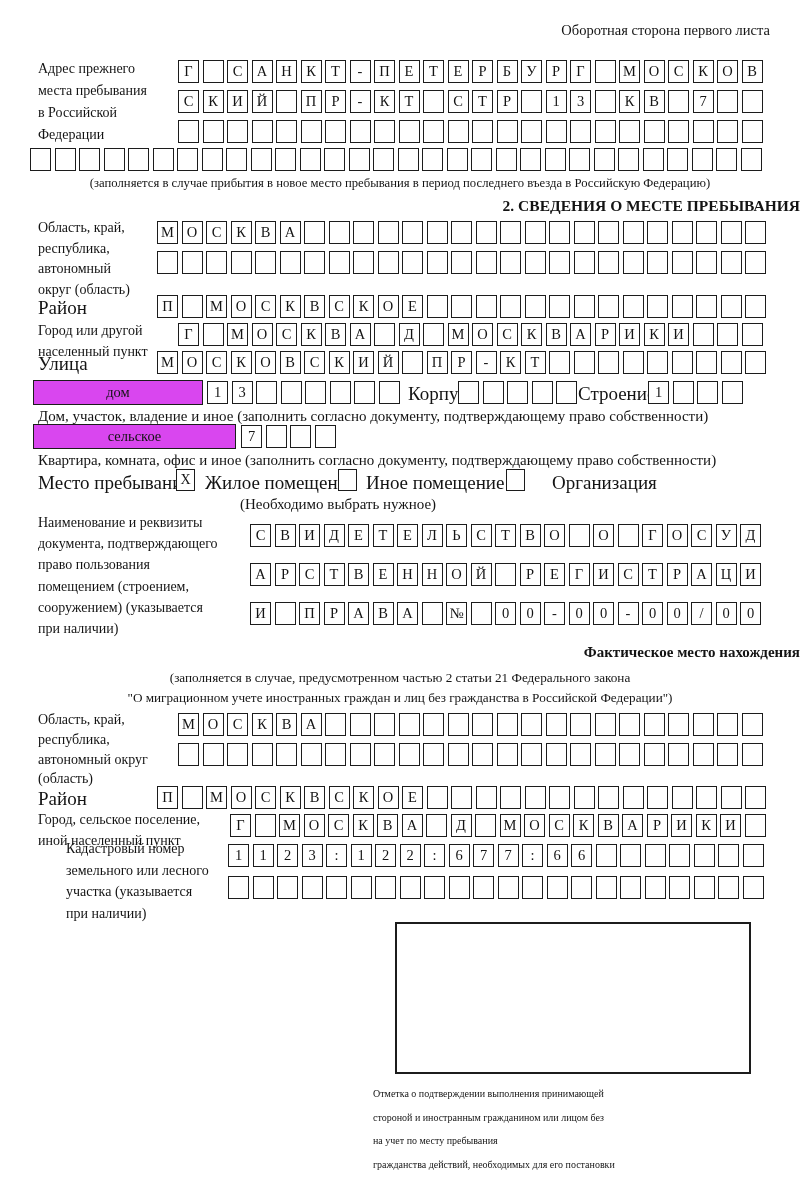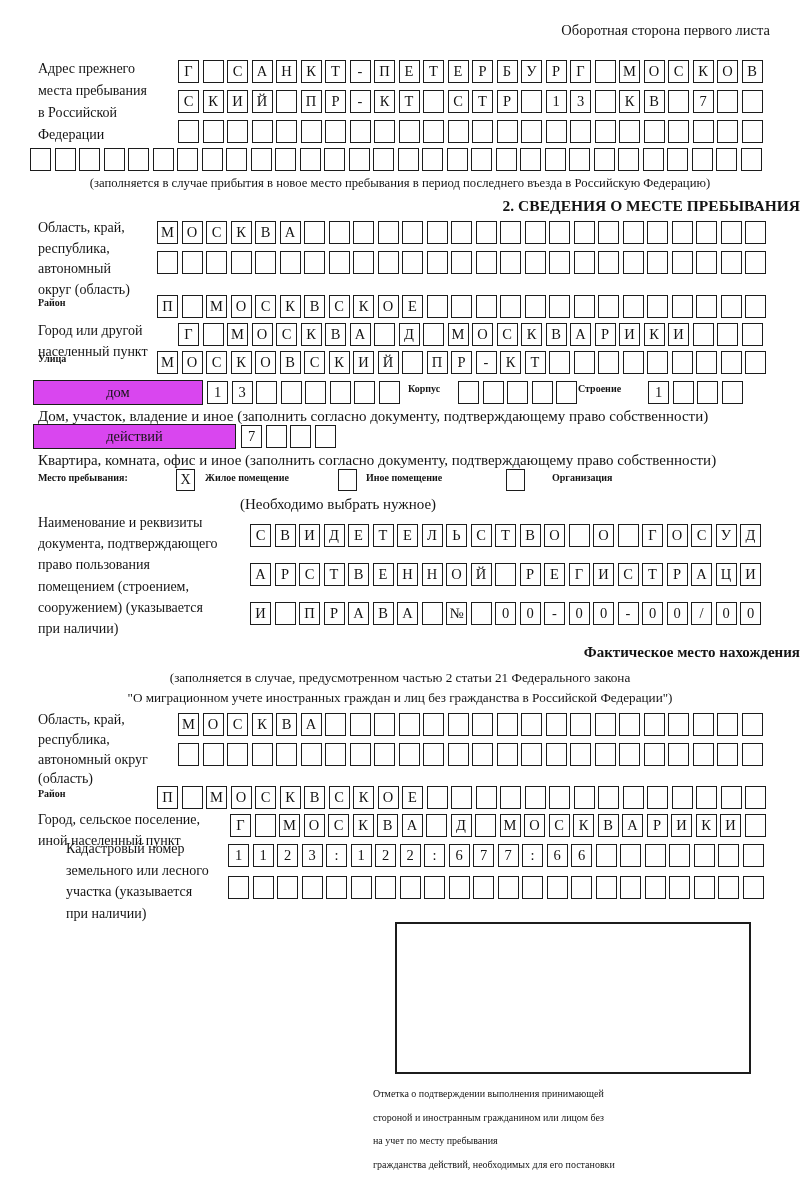--- a/index.html
+++ b/index.html
@@ -1,20 +1,20 @@
 <!DOCTYPE html>
 <html><head>
 <meta charset="utf-8">
 <style>
   html,body{margin:0;padding:0;background:#fff;}
   .page{position:relative;width:800px;height:1180px;background:#ffffff;
         font-family:"Liberation Serif","DejaVu Serif",serif;color:#141414;overflow:hidden;}
   .hdr-note{position:absolute;top:22px;right:30px;font-size:14.5px;}
   .lbl{position:absolute;font-size:14px;line-height:20.5px;}
-  .lbl1{position:absolute;font-size:10px;font-weight:bold;}
+  .lbl1{position:absolute;font-size:19px;}
   .cellrow{position:absolute;display:flex;gap:3.5px;}
   .cell{width:21px;height:23px;box-sizing:border-box;border:1.5px solid #1c1c1c;
         display:flex;align-items:center;justify-content:center;
         font-size:14.5px;line-height:1;background:#fff;flex:0 0 auto;}
   .caption{position:absolute;font-size:15px;}
   .caption-c{position:absolute;left:0;right:0;text-align:center;font-size:12.7px;}
   .sect-title{position:absolute;left:0;right:0;text-align:right;font-weight:bold;font-size:15.5px;}
   .box-label{position:absolute;box-sizing:border-box;border:1.5px solid #1c1c1c;height:25px;
         display:flex;align-items:center;justify-content:center;font-size:14.5px;background:#d946ef;}
   .checkbox{position:absolute;width:19px;height:22px;box-sizing:border-box;border:1.5px solid #1c1c1c;
@@ -321,21 +321,21 @@
     </div>
   <div class="lbl1" style="left:578px;top:383px">Строение</div>
   <div class="cellrow" style="left:648px;top:381px">
       <div class="cell">1</div>
       <div class="cell"></div>
       <div class="cell"></div>
       <div class="cell"></div>
     </div>
   <div class="caption" style="left:38px;top:408px">Дом, участок, владение и иное (заполнить согласно документу, подтверждающему право собственности)</div>
 
-  <div class="box-label" style="left:33px;top:424px;width:203px">действий</div>
+  <div class="box-label" style="left:33px;top:424px;width:203px">сельское</div>
   <div class="cellrow" style="left:241px;top:425px">
       <div class="cell">7</div>
       <div class="cell"></div>
       <div class="cell"></div>
       <div class="cell"></div>
     </div>
   <div class="caption" style="left:38px;top:452px">Квартира, комната, офис и иное (заполнить согласно документу, подтверждающему право собственности)</div>
 
   <div class="lbl1" style="left:38px;top:472px">Место пребывания:</div>
   <div class="checkbox" style="left:176px;top:469px">X</div>

